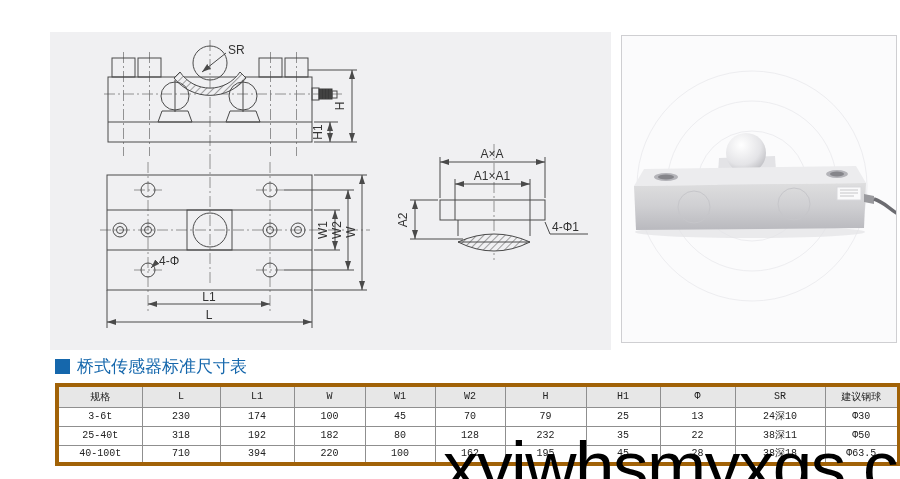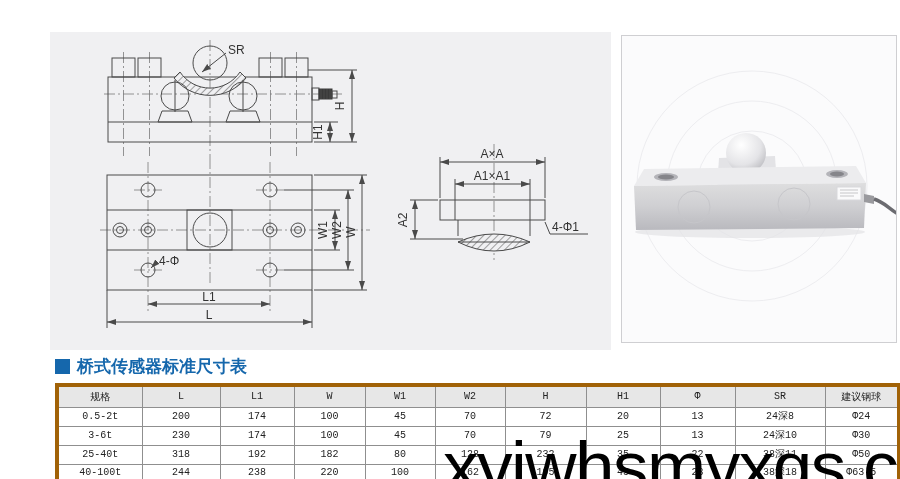--- a/index.html
+++ b/index.html
@@ -8,21 +8,21 @@
 
   
   .drawing-panel { position:absolute; left:50px; top:0; width:561px; height:318px; background:#f0f0f2; }
 
   
   .photo-box { position:absolute; left:621px; top:3px; width:276px; height:308px;
                border:1px solid #cfcfd2; background:#fbfbfc; }
 
   
   .section-title { position:absolute; left:55px; top:323px; height:22px;
-                   font-size:17px; font-weight:bold; color:#1567ac; display:flex; align-items:center; }
+                   font-size:17px; font-weight:normal; color:#1567ac; display:flex; align-items:center; }
   .section-title .bullet { display:inline-block; width:15px; height:15px; background:#1567ac; margin-right:7px; }
 
   
   .spec-table { position:absolute; left:55px; top:351px; width:842px;
                 border-collapse:collapse; table-layout:fixed;
                 font-size:10px; color:#222; background:#fff;
                 border:4px solid #a16207;font-family:Liberation Mono, monospace; }
   .spec-table th { background:#e7e7e7; font-weight:normal; height:22px;
                    border:1px solid #8f8f8f; text-align:center; color:#222; }
   .spec-table td { height:19px; border:1px solid #8f8f8f; text-align:center;
@@ -253,33 +253,20 @@
           <th>W2</th>
           <th>H</th>
           <th>H1</th>
           <th>Φ</th>
           <th>SR</th>
           <th>建议钢球</th>
         </tr>
     </thead>
     <tbody>
         <tr>
-          <td>0.5-2t</td>
-          <td>200</td>
-          <td>174</td>
-          <td>100</td>
-          <td>45</td>
-          <td>70</td>
-          <td>72</td>
-          <td>20</td>
-          <td>13</td>
-          <td>24深8</td>
-          <td>Φ24</td>
-        </tr>
-        <tr>
           <td>3-6t</td>
           <td>230</td>
           <td>174</td>
           <td>100</td>
           <td>45</td>
           <td>70</td>
           <td>79</td>
           <td>25</td>
           <td>13</td>
           <td>24深10</td>
@@ -293,22 +280,22 @@
           <td>80</td>
           <td>128</td>
           <td>232</td>
           <td>35</td>
           <td>22</td>
           <td>38深11</td>
           <td>Φ50</td>
         </tr>
         <tr>
           <td>40-100t</td>
-          <td>244</td>
-          <td>238</td>
+          <td>710</td>
+          <td>394</td>
           <td>220</td>
           <td>100</td>
           <td>162</td>
           <td>195</td>
           <td>45</td>
           <td>28</td>
           <td>38深18</td>
           <td>Φ63.5</td>
         </tr>
       </tbody>

